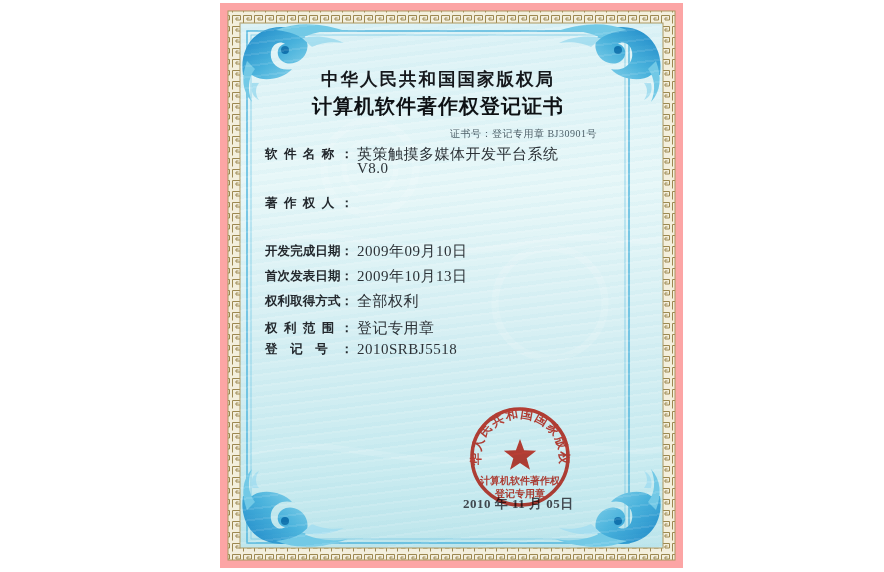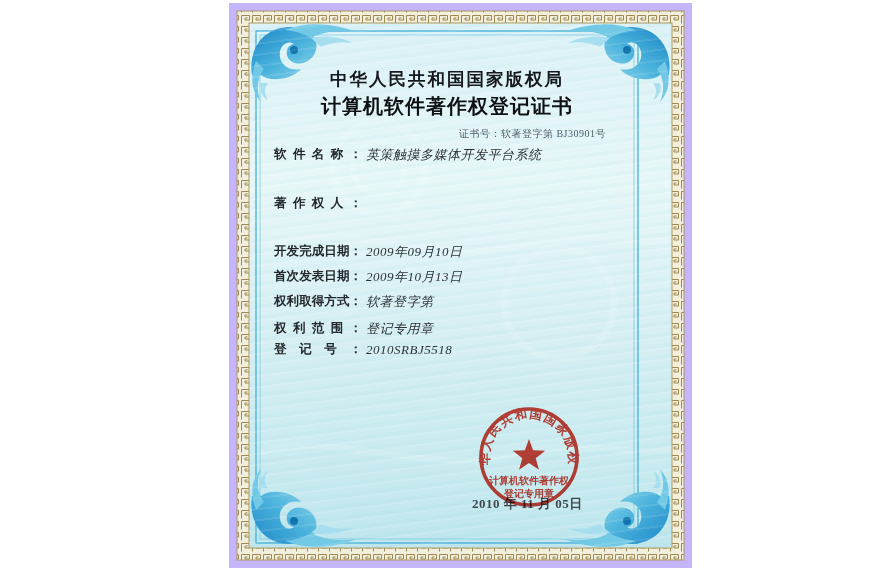--- a/index.html
+++ b/index.html
@@ -3,22 +3,22 @@
 <meta charset="utf-8">
 <style>
   html,body{margin:0;padding:0;}
   body{
     width:884px;height:572px;background:#ffffff;overflow:hidden;
     font-family:"Liberation Serif", serif;
     -webkit-font-smoothing:antialiased;
   }
   .stage{position:relative;width:884px;height:572px;background:#ffffff;}
   .certificate{
-    position:absolute;left:229px;top:3px;width:463px;height:565px;
-    background:#c4b5fd;
+    position:absolute;left:220px;top:3px;width:463px;height:565px;
+    background:#fca5a5;
   }
   .frame{position:absolute;left:0;top:0;width:463px;height:565px;display:block;}
   .texture{
     position:absolute;left:20px;top:20px;width:423px;height:525px;
     background:
       repeating-linear-gradient(-7deg, rgba(255,255,255,.10) 0 2px, rgba(120,200,220,.05) 2px 6px, rgba(255,255,255,0) 6px 11px);
     pointer-events:none;
   }
   .content{position:absolute;left:0;top:0;width:463px;height:565px;color:#22272b;}
   .title1{
@@ -32,21 +32,21 @@
   }
   .certno{
     position:absolute;right:86px;top:124px;
     font-size:10px;letter-spacing:.5px;color:#4d5f68;white-space:nowrap;
   }
   .row{position:absolute;left:45px;display:flex;align-items:flex-start;}
   .jlabel{
     display:flex;justify-content:space-between;width:88px;flex:0 0 88px;
     font-size:12.5px;font-weight:700;color:#23282d;line-height:13.5px;
   }
-  .val{margin-left:4px;font-size:13px;color:#2c3237;line-height:13.5px;letter-spacing:.5px;white-space:nowrap;font-style:italic;}
+  .val{margin-left:4px;font-size:15px;color:#2c3237;line-height:13.5px;letter-spacing:.5px;white-space:nowrap;}
   .val .sub{margin-top:.5px;}
   .statement{
     position:absolute;left:45px;top:366px;width:390px;
     font-size:13px;line-height:23px;color:#272c31;letter-spacing:.2px;
   }
   .statement .l1{text-indent:13px;white-space:nowrap;}
   .statement .l2{white-space:nowrap;}
   .issue-date{
     position:absolute;left:243px;top:492px;
     font-size:13px;font-weight:600;letter-spacing:.5px;color:#40484f;white-space:nowrap;
@@ -121,32 +121,33 @@
         <use xlink:href="#flourish" href="#flourish" transform="translate(443,545) scale(-1,-1)"></use>
       </g>
     </svg>
 
     <div class="texture"></div>
 
     <div class="content">
 
       <div class="title1">中华人民共和国国家版权局</div>
       <div class="title2">计算机软件著作权登记证书</div>
-      <div class="certno">证书号：软著登字第 BJ30901号</div>
+      <div class="certno">证书号：登记专用章 BJ30901号</div>
 
       <div class="row" style="top:145px;">
         <div class="jlabel">
             <span>软</span>
             <span>件</span>
             <span>名</span>
             <span>称</span>
             <span>：</span>
           </div>
         <div class="val">
           <div>英策触摸多媒体开发平台系统</div>
+          <div class="sub">V8.0</div>
         </div>
       </div>
 
       <div class="row" style="top:194px;">
         <div class="jlabel">
             <span>著</span>
             <span>作</span>
             <span>权</span>
             <span>人</span>
             <span>：</span>
@@ -182,21 +183,21 @@
       <div class="row" style="top:292px;">
         <div class="jlabel">
             <span>权</span>
             <span>利</span>
             <span>取</span>
             <span>得</span>
             <span>方</span>
             <span>式</span>
             <span>：</span>
           </div>
-        <div class="val">软著登字第</div>
+        <div class="val">全部权利</div>
       </div>
 
       <div class="row" style="top:319px;">
         <div class="jlabel">
             <span>权</span>
             <span>利</span>
             <span>范</span>
             <span>围</span>
             <span>：</span>
           </div>

